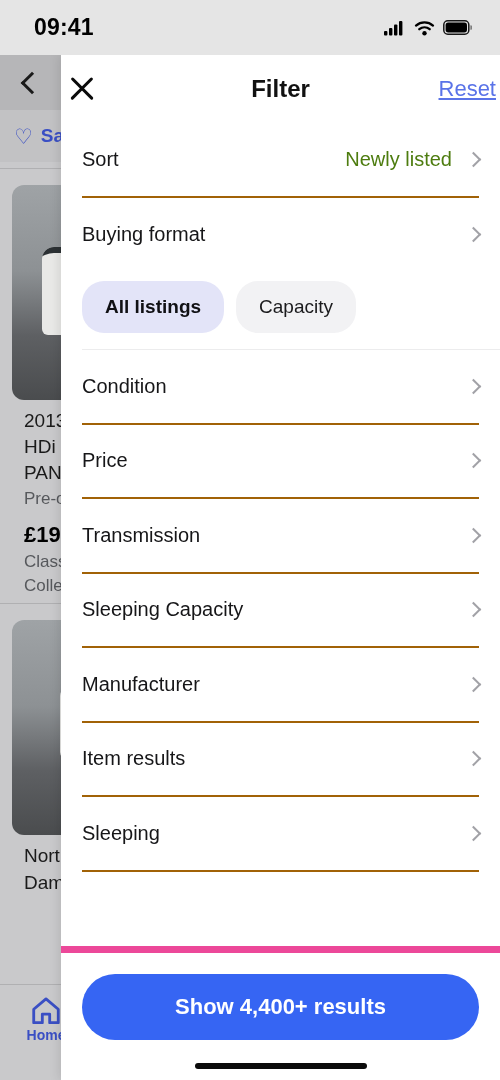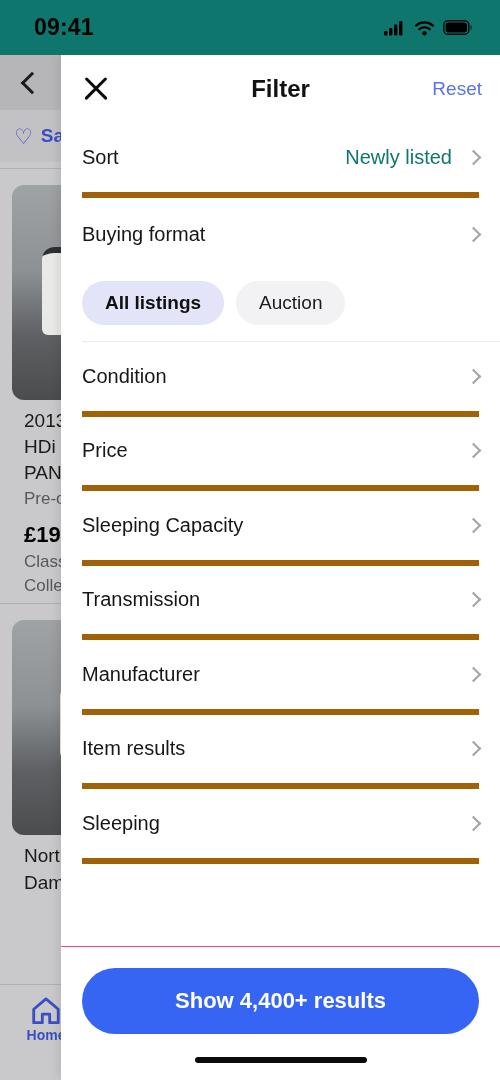--- a/index.html
+++ b/index.html
@@ -19,21 +19,21 @@
     background: #ffffff;
     overflow: hidden;
   }
 
   
   .status-bar {
     position: absolute;
     top: 0; left: 0;
     width: 500px;
     height: 55px;
-    background: #0f766e;
+    background: #e5e5e5;
     z-index: 40;
     display: flex;
     align-items: center;
     justify-content: space-between;
     padding: 0 28px 0 34px;
   }
   .status-time {
     font-size: 23px;
     font-weight: 700;
     color: #000;
@@ -182,21 +182,21 @@
     flex-direction: column;
     box-shadow: -2px 0 10px rgba(0,0,0,0.10);
   }
 
   .sheet-header {
     height: 68px;
     flex: 0 0 68px;
     display: flex;
     align-items: center;
     position: relative;
-    padding: 0 18px;
+    padding: 0 4px;
     gap: 20px;
   }
   .close-btn {
     width: 34px; height: 34px;
     position: relative;
     cursor: pointer;
     flex: 0 0 34px;
   }
   .close-btn::before, .close-btn::after {
     content: "";
@@ -213,51 +213,52 @@
     position: absolute;
     left: 0; right: 0;
     text-align: center;
     font-size: 24px;
     font-weight: 700;
     color: #111;
     pointer-events: none;
   }
   .reset-btn {
     margin-left: auto;
-    font-size: 19px;
+    font-size: 22px;
     color: #5a73e8;
     cursor: pointer;
     position: relative;
     z-index: 2;
+    text-decoration: underline;
   }
 
   .sheet-body {
     flex: 1 1 auto;
     overflow: hidden;
     padding: 0 21px;
   }
 
   .frow {
     height: 74.5px;
     display: flex;
     align-items: center;
-    border-bottom: 6px solid #a16207;
+    border-bottom: 2px solid #a16207;
     cursor: pointer;
     position: relative;
   }
   .frow.noborder { border-bottom: none; gap: 17px; }
   .frow-label {
     font-size: 20px;
     color: #161618;
     white-space: nowrap;
   }
   .frow-value {
     margin-left: auto;
     font-size: 20px;
-    color: #0f766e;
+    color: #4d7c0f;
     white-space: nowrap;
     padding-right: 16px;
   }
   .chev {
     width: 11px; height: 11px;
     border-top: 2px solid #a2a2a7;
     border-right: 2px solid #a2a2a7;
     transform: rotate(45deg);
     flex: 0 0 11px;
   }
@@ -268,42 +269,42 @@
   .chip-row {
     display: flex;
     gap: 12px;
     padding: 9px 0 16px 0;
     border-bottom: 1px solid #ececed;
     overflow: hidden;
     width: 460px;
   }
   .chip {
     flex: 0 0 auto;
-    height: 44px;
+    height: 52px;
     padding: 0 23px;
     border-radius: 22px;
     background: #f2f2f4;
     display: flex;
     align-items: center;
     justify-content: center;
     font-size: 19px;
     color: #1b1b1d;
     white-space: nowrap;
     cursor: pointer;
   }
   .chip.selected {
     background: #e3e4f8;
     font-weight: 700;
     color: #101014;
   }
 
   
   .sheet-footer {
     flex: 0 0 134px;
-    border-top: 1px solid #ec4899;
+    border-top: 7px solid #ec4899;
     padding: 21px 21px 0 21px;
     background: #fff;
   }
   .cta {
     width: 100%;
     height: 66px;
     border-radius: 33px;
     background: #3665f3;
     border: none;
     color: #fff;
@@ -389,42 +390,42 @@
         <span class="chev"></span>
       </div>
 
       <div class="frow noborder">
         <span class="frow-label">Buying format</span>
         <span class="chev"></span>
       </div>
 
       <div class="chip-row">
         <div class="chip selected">All listings</div>
-        <div class="chip">Auction</div>
+        <div class="chip">Capacity</div>
 
       </div>
 
       <div class="frow">
         <span class="frow-label">Condition</span>
         <span class="chev"></span>
       </div>
 
       <div class="frow">
         <span class="frow-label">Price</span>
         <span class="chev"></span>
       </div>
 
 
       <div class="frow">
+        <span class="frow-label">Transmission</span>
+        <span class="chev"></span>
+      </div>
+
+      <div class="frow">
         <span class="frow-label">Sleeping Capacity</span>
-        <span class="chev"></span>
-      </div>
-
-      <div class="frow">
-        <span class="frow-label">Transmission</span>
         <span class="chev"></span>
       </div>
 
       <div class="frow">
         <span class="frow-label">Manufacturer</span>
         <span class="chev"></span>
       </div>
 
       <div class="frow">
         <span class="frow-label">Item results</span>

